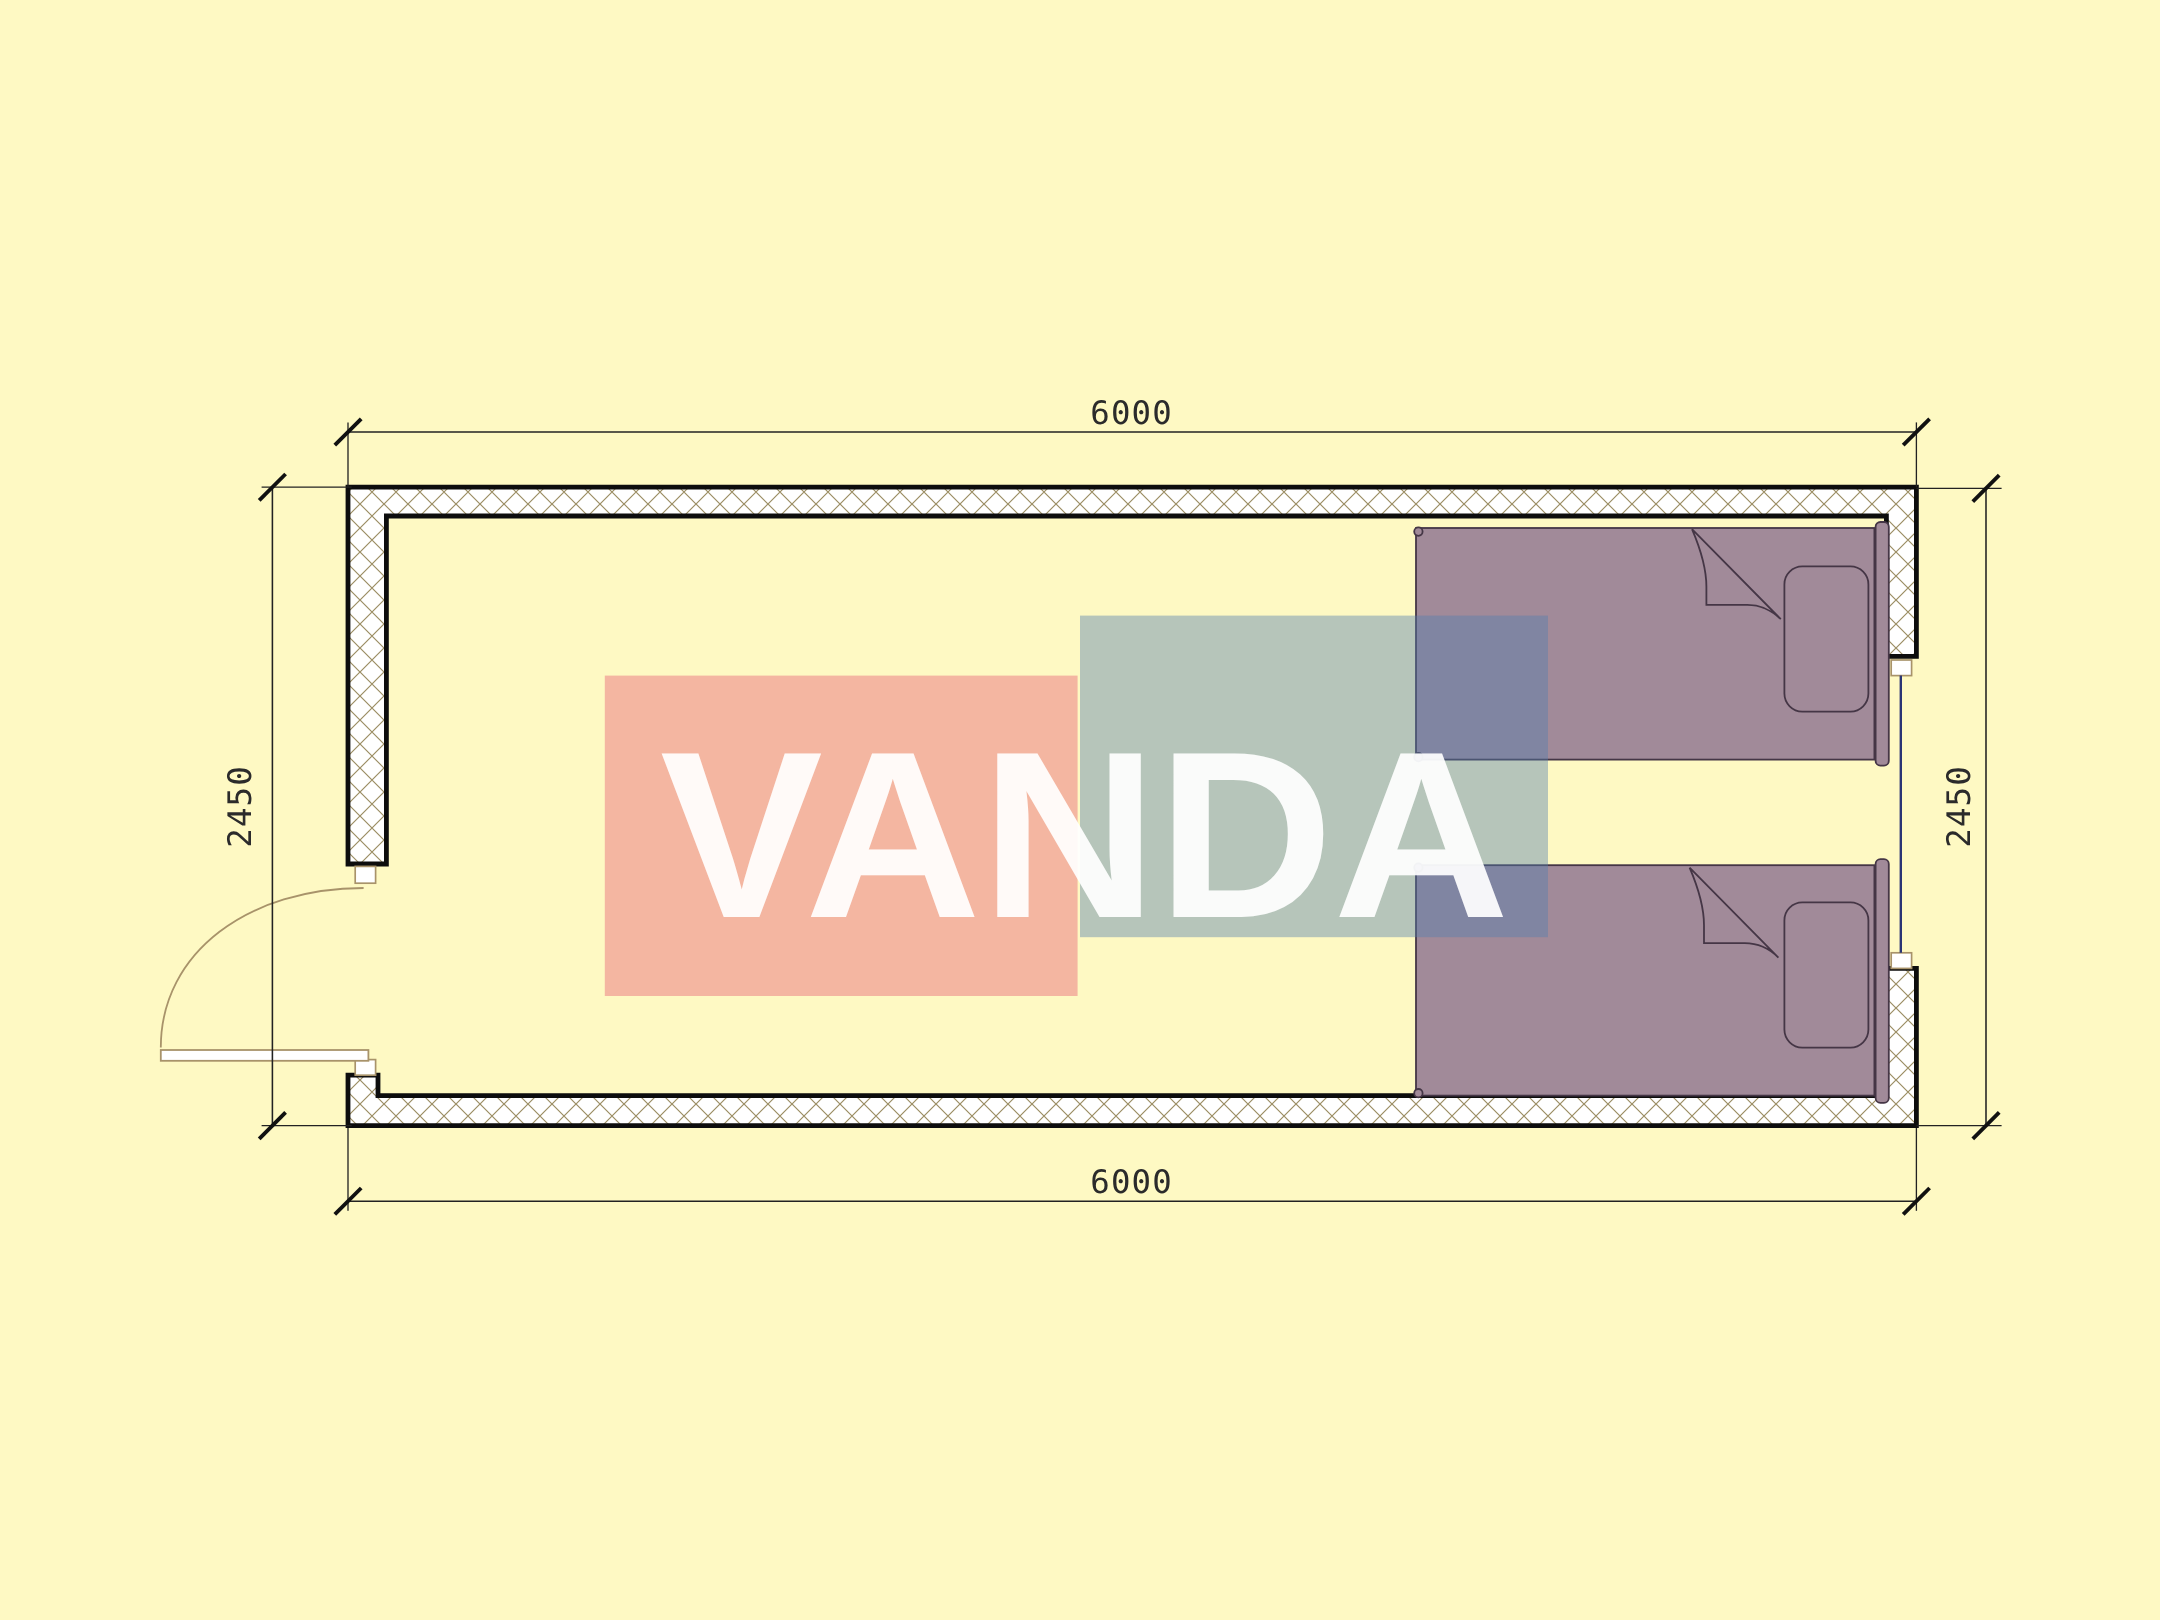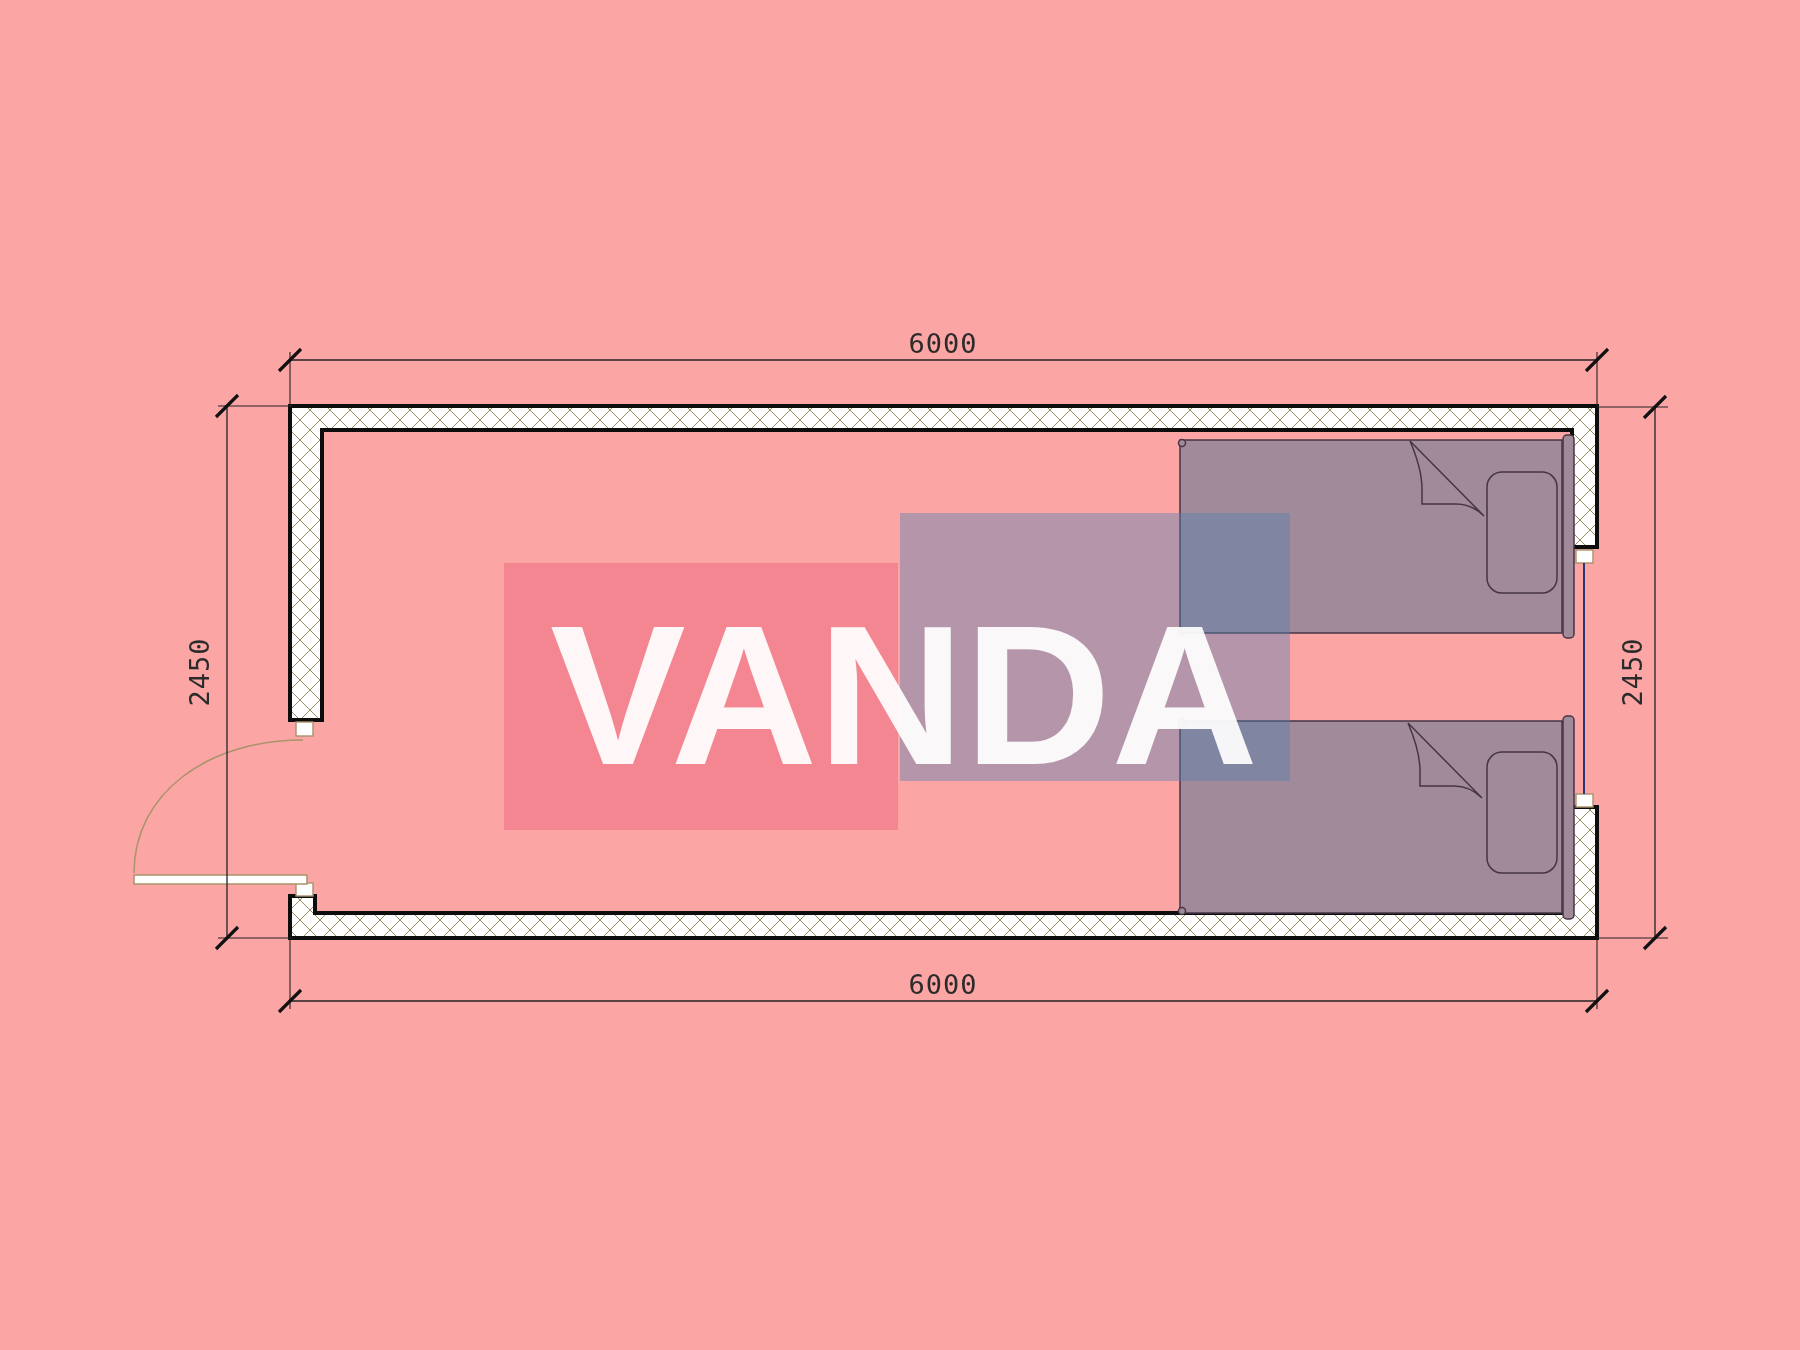--- a/index.html
+++ b/index.html
@@ -1,20 +1,20 @@
 <!DOCTYPE html>
 <html><head>
 <meta charset="utf-8">
 <style>
   html, body { margin: 0; padding: 0; background: #ffffff; }
   .page {
     position: relative;
     width: 1800px;
     height: 1350px;
-    background: #fca5a5;
+    background: #fef9c3;
     overflow: hidden;
     font-family: "Liberation Sans", sans-serif;
   }
   svg { display: block; }
   .dim-line   { stroke: #222222; stroke-width: 1.3; fill: none; }
   .dim-ext    { stroke: #222222; stroke-width: 1.1; fill: none; }
   .dim-tick   { stroke: #111111; stroke-width: 3.2; fill: none; }
   .dim-text   {
     font-family: "DejaVu Sans Mono", monospace;
     font-size: 27px;

